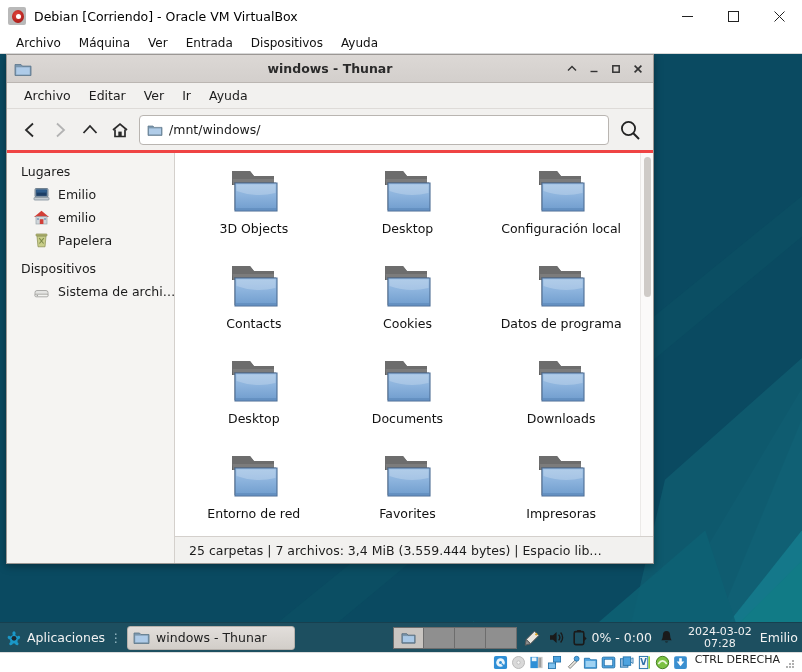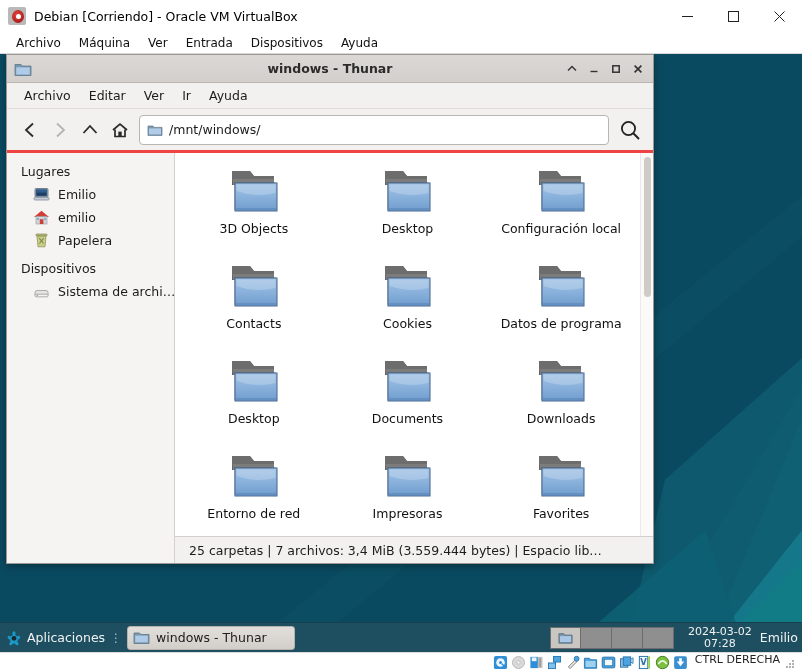--- a/index.html
+++ b/index.html
@@ -680,44 +680,44 @@
     </linearGradient>
   </defs>
   <path d="M6 6 H24 L28 11 H48 V20 H6 Z" fill="url(#ftab)"></path>
   <path d="M6 6 H24 L28 11 H48 V14 H6 Z" fill="#6d6d6d"></path>
   <rect x="7" y="14" width="41" height="6" fill="#7c7c7c"></rect>
   <path d="M8 17 H50 V45 H8 Z" fill="#4e4e4e" opacity="0.35"></path>
   <path d="M9 18 H51 V46 H9 Z" fill="url(#fbody)" stroke="#4d6d94" stroke-width="1.1"></path>
   <path d="M10.5 19.5 H49.5 V28 Q30 33 10.5 26 Z" fill="#ffffff" opacity="0.22"></path>
   <path d="M9.5 43 H50.5 V45.6 H9.5 Z" fill="#5a85b6" opacity="0.55"></path>
 </svg>
+                  <span class="fname">Favorites</span>
+                </div>
+                <div class="file-item">
+<svg class="folder-ico" viewBox="0 0 56 52">
+  <defs>
+    <linearGradient id="fbody" x1="0" y1="0" x2="0" y2="1">
+      <stop offset="0" stop-color="#9dc0e4"></stop>
+      <stop offset="0.45" stop-color="#8cb3dd"></stop>
+      <stop offset="1" stop-color="#6f9ccd"></stop>
+    </linearGradient>
+    <linearGradient id="ftab" x1="0" y1="0" x2="0" y2="1">
+      <stop offset="0" stop-color="#8e8e8e"></stop>
+      <stop offset="1" stop-color="#5b5b5b"></stop>
+    </linearGradient>
+  </defs>
+  <path d="M6 6 H24 L28 11 H48 V20 H6 Z" fill="url(#ftab)"></path>
+  <path d="M6 6 H24 L28 11 H48 V14 H6 Z" fill="#6d6d6d"></path>
+  <rect x="7" y="14" width="41" height="6" fill="#7c7c7c"></rect>
+  <path d="M8 17 H50 V45 H8 Z" fill="#4e4e4e" opacity="0.35"></path>
+  <path d="M9 18 H51 V46 H9 Z" fill="url(#fbody)" stroke="#4d6d94" stroke-width="1.1"></path>
+  <path d="M10.5 19.5 H49.5 V28 Q30 33 10.5 26 Z" fill="#ffffff" opacity="0.22"></path>
+  <path d="M9.5 43 H50.5 V45.6 H9.5 Z" fill="#5a85b6" opacity="0.55"></path>
+</svg>
                   <span class="fname">Impresoras</span>
-                </div>
-                <div class="file-item">
-<svg class="folder-ico" viewBox="0 0 56 52">
-  <defs>
-    <linearGradient id="fbody" x1="0" y1="0" x2="0" y2="1">
-      <stop offset="0" stop-color="#9dc0e4"></stop>
-      <stop offset="0.45" stop-color="#8cb3dd"></stop>
-      <stop offset="1" stop-color="#6f9ccd"></stop>
-    </linearGradient>
-    <linearGradient id="ftab" x1="0" y1="0" x2="0" y2="1">
-      <stop offset="0" stop-color="#8e8e8e"></stop>
-      <stop offset="1" stop-color="#5b5b5b"></stop>
-    </linearGradient>
-  </defs>
-  <path d="M6 6 H24 L28 11 H48 V20 H6 Z" fill="url(#ftab)"></path>
-  <path d="M6 6 H24 L28 11 H48 V14 H6 Z" fill="#6d6d6d"></path>
-  <rect x="7" y="14" width="41" height="6" fill="#7c7c7c"></rect>
-  <path d="M8 17 H50 V45 H8 Z" fill="#4e4e4e" opacity="0.35"></path>
-  <path d="M9 18 H51 V46 H9 Z" fill="url(#fbody)" stroke="#4d6d94" stroke-width="1.1"></path>
-  <path d="M10.5 19.5 H49.5 V28 Q30 33 10.5 26 Z" fill="#ffffff" opacity="0.22"></path>
-  <path d="M9.5 43 H50.5 V45.6 H9.5 Z" fill="#5a85b6" opacity="0.55"></path>
-</svg>
-                  <span class="fname">Favorites</span>
                 </div>
               </div>
             <div id="vscroll">
               <div id="vscroll-thumb"></div>
             </div>
           </div>
           <div id="statusbar">25 carpetas  |  7 archivos: 3,4 MiB (3.559.444 bytes)  |  Espacio lib…</div>
         </div>
 
       </div>
@@ -748,20 +748,42 @@
           <svg width="15" height="15" viewBox="0 0 16 16">
             <path d="M1 4h5.2l1.2 1.5H15v8.5H1z" fill="#7d98ae" stroke="#51677a" stroke-width="0.9"></path>
             <path d="M2.1 6.5h11.8v6.3H2.1z" fill="#a9c8e6"></path>
           </svg>
         </div>
         <div class="ws"></div>
         <div class="ws"></div>
         <div class="ws"></div>
       </div>
 
+      <div id="tray">
+        <svg width="18" height="18" viewBox="0 0 18 18">
+          <path d="M11.5 2.2 L15.8 6.5 L7.5 14.8 L3.2 10.5 Z" fill="#e9e6df" stroke="#5a5a5a" stroke-width="1"></path>
+          <path d="M3.2 10.5 L7.5 14.8 L2.2 16.2 Z" fill="#8d8d8d" stroke="#5a5a5a" stroke-width="1"></path>
+          <path d="M12.6 4.6 L14 6" stroke="#d9a422" stroke-width="2.2"></path>
+        </svg>
+        <svg width="17" height="17" viewBox="0 0 17 17">
+          <polygon points="2,6.3 5,6.3 8.6,3 8.6,14 5,10.7 2,10.7" fill="#1a1a1a"></polygon>
+          <path d="M10.6 5.6 A4.4 4.4 0 0 1 10.6 11.4" fill="none" stroke="#1a1a1a" stroke-width="1.4"></path>
+          <path d="M12.6 3.6 A7 7 0 0 1 12.6 13.4" fill="none" stroke="#1a1a1a" stroke-width="1.4"></path>
+        </svg>
+        <svg width="15" height="17" viewBox="0 0 15 17">
+          <rect x="2.2" y="2.6" width="9.6" height="13" rx="1.6" fill="none" stroke="#1a1a1a" stroke-width="1.6"></rect>
+          <rect x="5" y="1" width="4" height="1.8" rx="0.6" fill="#1a1a1a"></rect>
+          <path d="M11.6 6.6 L14.6 9.6 L11.6 12.6 Z" fill="#1a1a1a"></path>
+        </svg>
+        <span class="battery-text">0% - 0:00</span>
+        <svg width="15" height="17" viewBox="0 0 15 17">
+          <path d="M7.5 2 C5.2 2 3.9 3.6 3.9 5.9 C3.9 9.4 2.3 11.3 2.3 11.3 H12.7 C12.7 11.3 11.1 9.4 11.1 5.9 C11.1 3.6 9.8 2 7.5 2 Z" fill="#1a1a1a"></path>
+          <path d="M5.9 12.4 A1.7 1.7 0 0 0 9.1 12.4 Z" fill="#1a1a1a"></path>
+        </svg>
+      </div>
 
       <div id="clock">
         <div>2024-03-02</div>
         <div>07:28</div>
       </div>
 
       <span id="user-label">Emilio</span>
     </div>
 
   </div>

